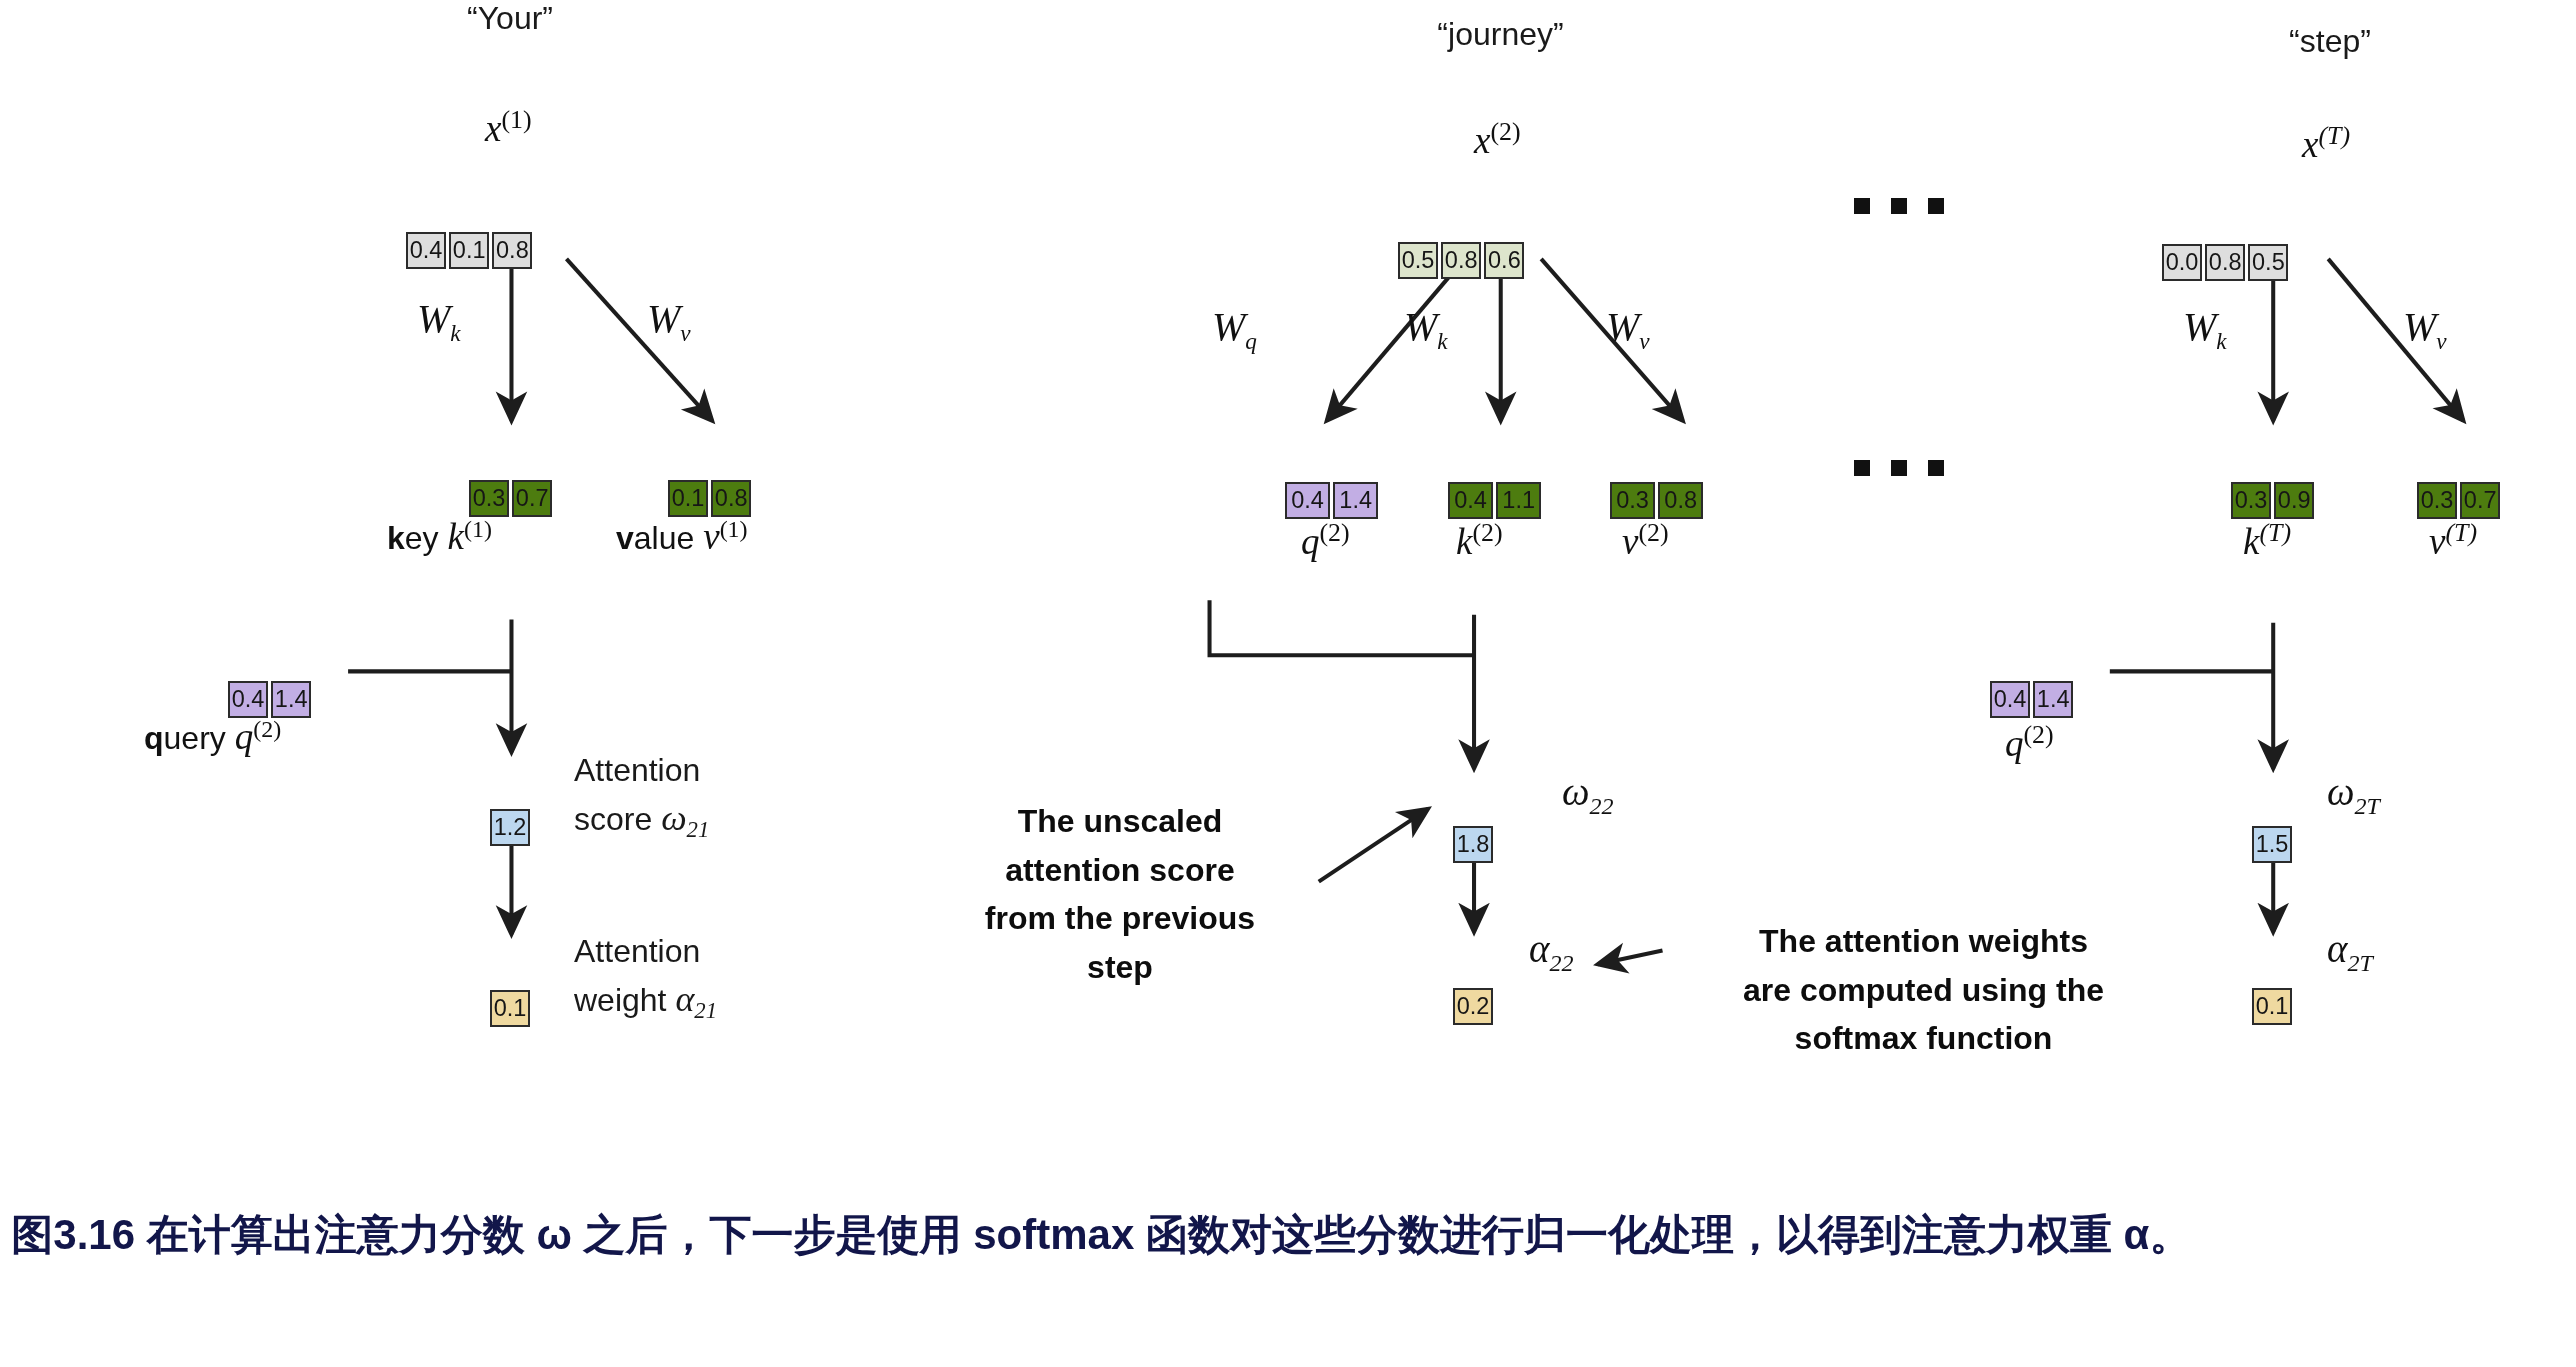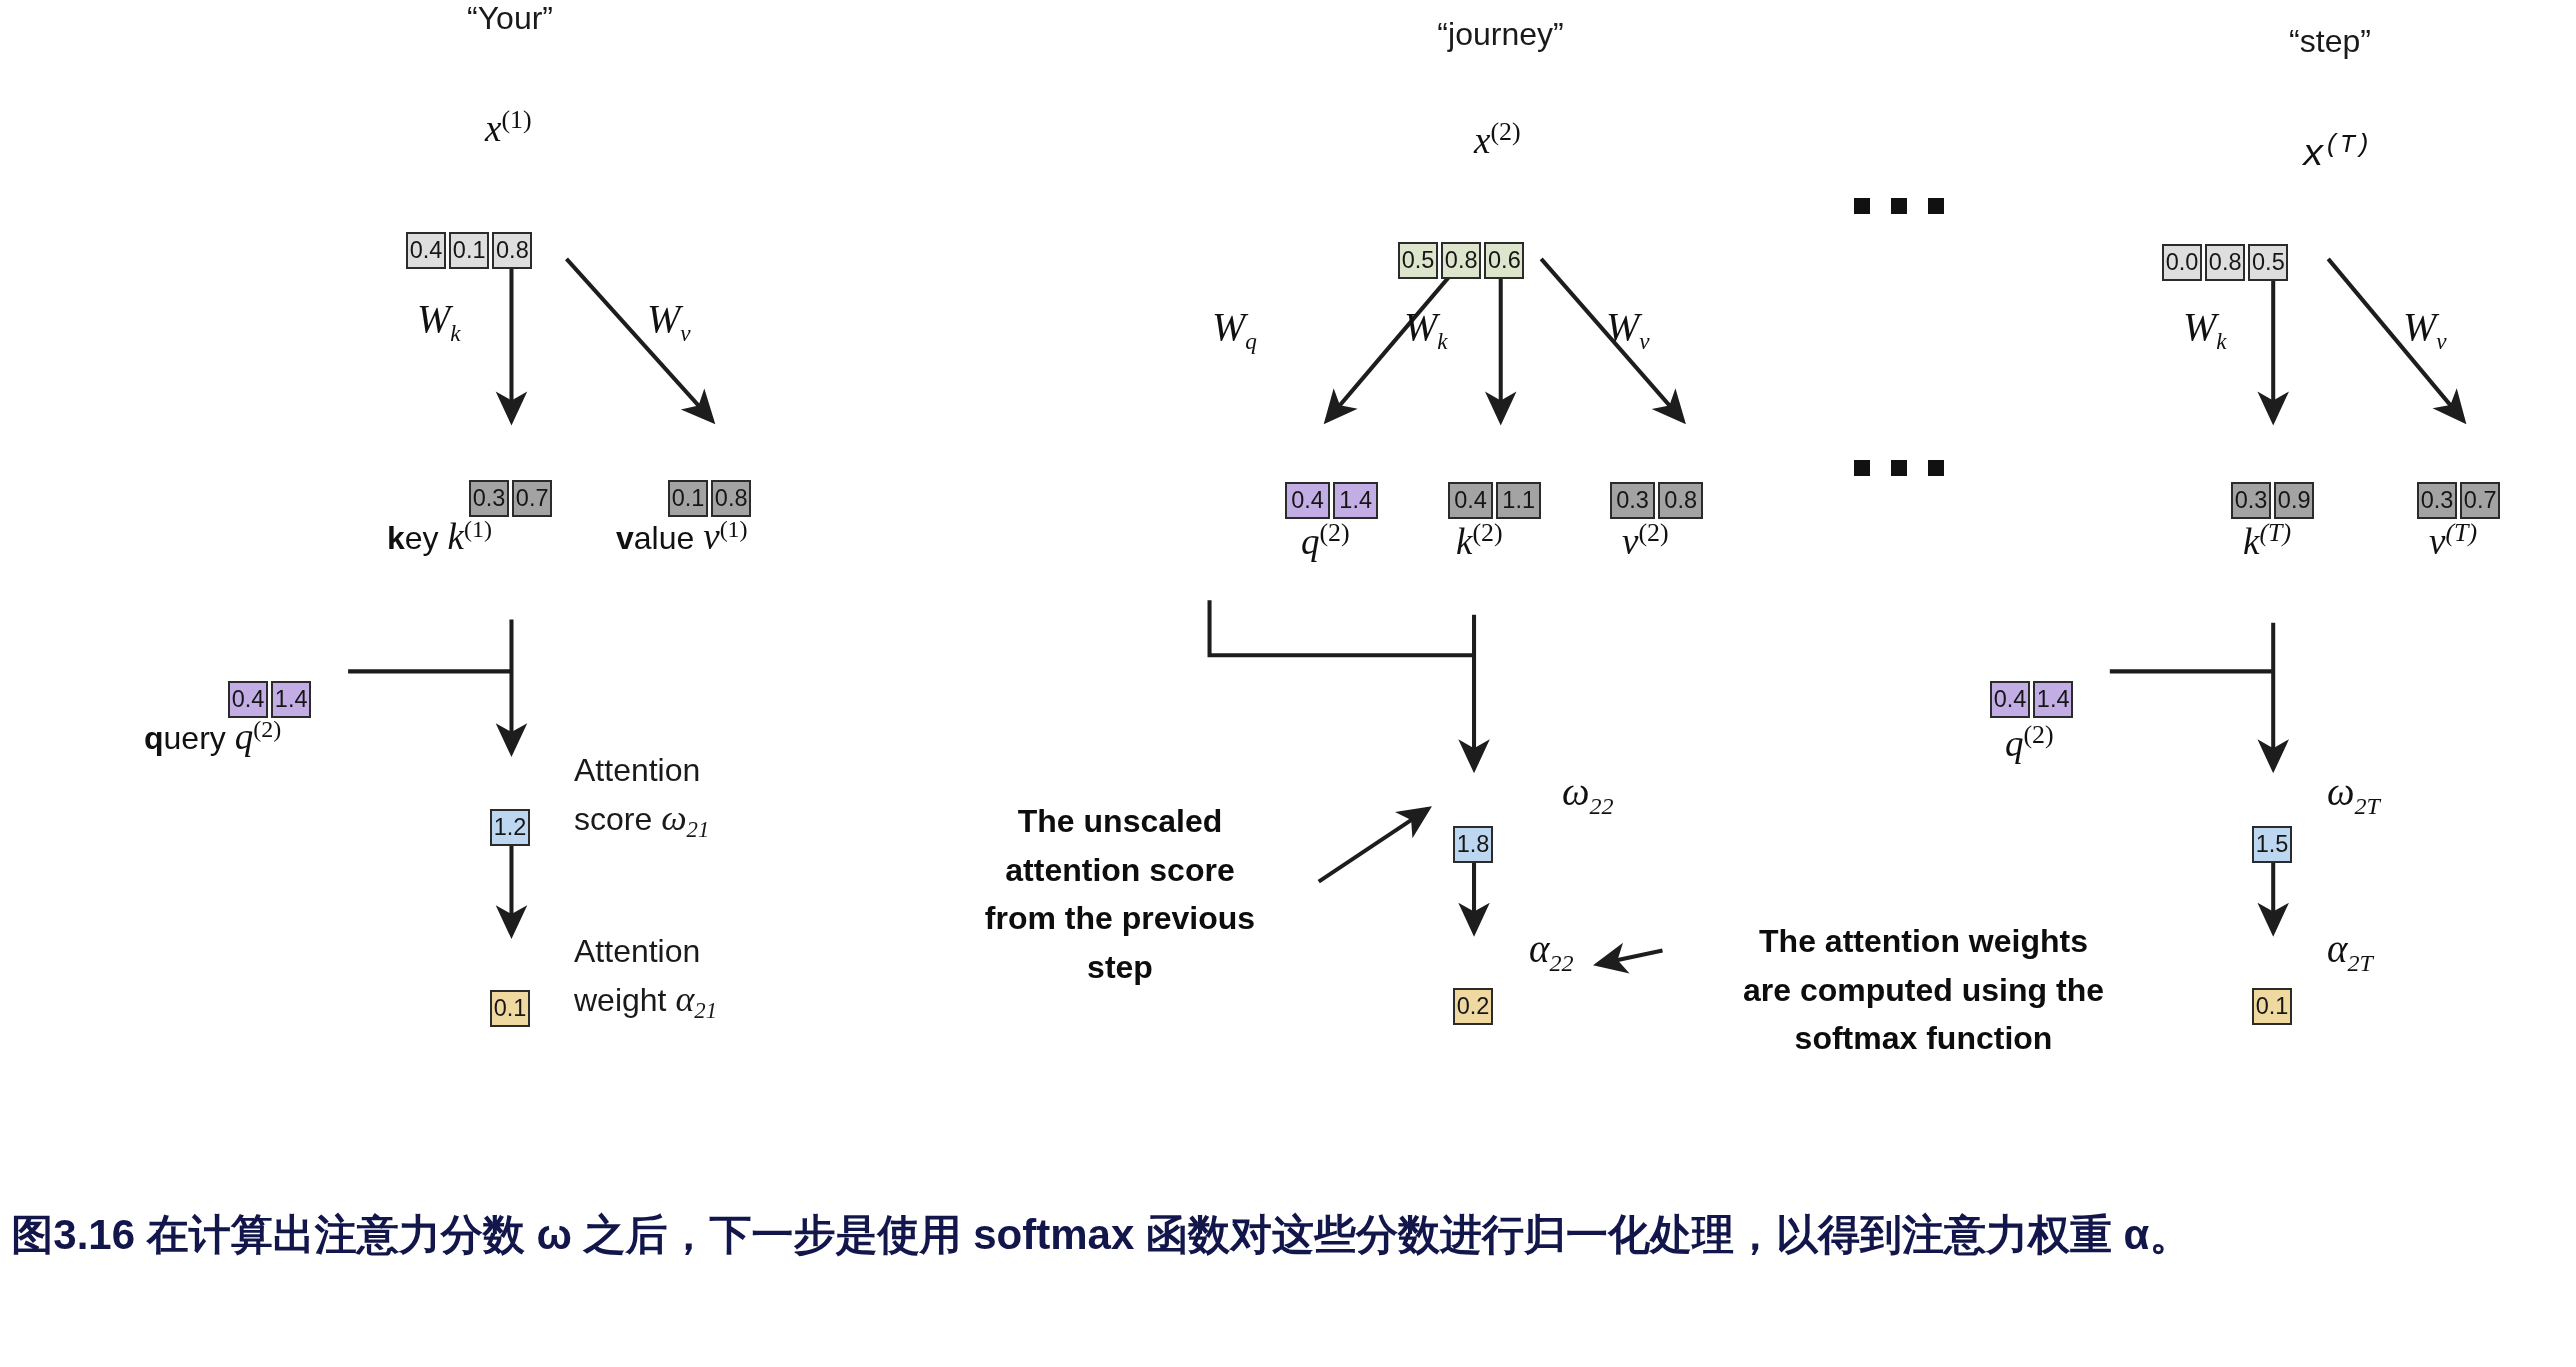--- a/index.html
+++ b/index.html
@@ -31,21 +31,21 @@
 
   
   .row{position:absolute;display:flex;gap:3.2px;}
   .cell{width:40px;height:37px;border:2.4px solid #2b2b2b;display:flex;
         align-items:center;justify-content:center;
         font-family:"Liberation Sans",sans-serif;font-size:23.5px;color:#161616;
         box-sizing:border-box;margin-top:48px;}
   .cell.wide{width:45px;}
   .c-gray{background:#dedede;}
   .c-green{background:#dde5cc;}
-  .c-lav{background:#a3a3a3;}
+  .c-lav{background:#4d7c0f;}
   .c-purple{background:#c2aee4;}
   .c-blue{background:#bcd7ef;}
   .c-amber{background:#efd9a0;}
 
   
   svg.overlay{position:absolute;left:0;top:0;width:2576px;height:1367px;
               pointer-events:none;}
 
   
   .dots{position:absolute;display:flex;gap:21px;}
@@ -243,21 +243,21 @@
 
   <div class="row" style="left:1453px;top:940px;">
     <div class="cell c-amber">0.2</div>
   </div>
   <div class="abs omega" style="left:1529px;top:926px;">
     <span>α</span><span class="sb">22</span>
   </div>
 
   <div class="abs word" style="left:2257px;top:22.7px;width:146px;">“step”</div>
 
-  <div class="abs math" style="left:2302px;top:130px;font-family:Liberation Mono, monospace;">
+  <div class="abs math" style="left:2302px;top:121px;">
     <span>x</span><span class="sup"><i>(T)</i></span>
   </div>
 
   <div class="row" style="left:2162px;top:196px;text-align:center;">
     <div class="cell c-gray">0.0</div>
     <div class="cell c-gray">0.8</div>
     <div class="cell c-gray">0.5</div>
   </div>
 
   <div class="abs wmat" style="left:2183px;top:303px;">

